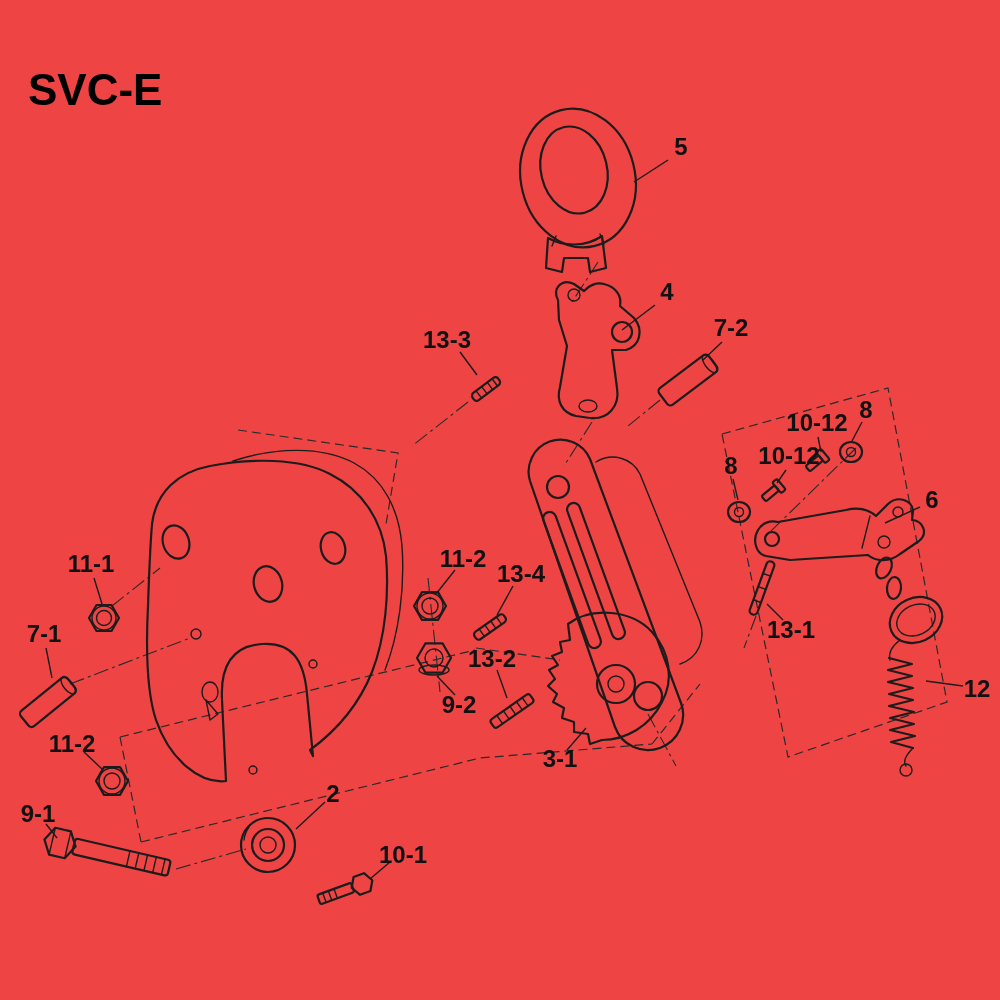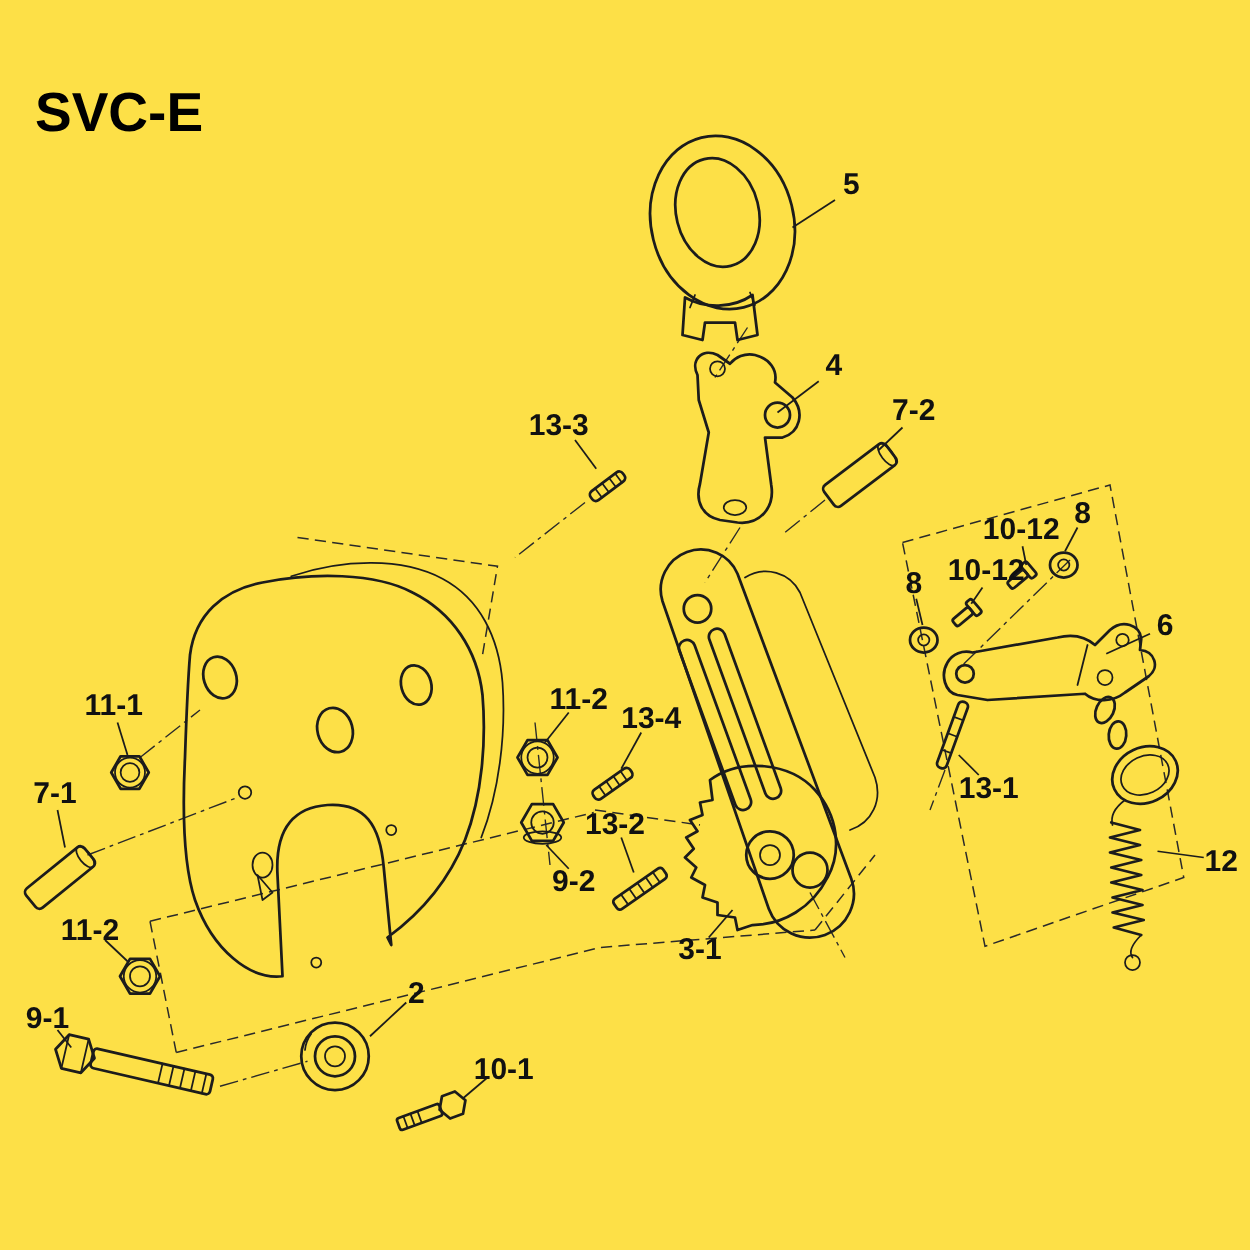--- a/index.html
+++ b/index.html
@@ -1,16 +1,16 @@
 <!DOCTYPE html>
 <html><head>
 <meta charset="utf-8">
 <style>
   html,body{margin:0;padding:0;background:#ffffff;}
-  .stage{position:relative;width:1000px;height:1000px;background:#fde047;overflow:hidden;
+  .stage{position:relative;width:1000px;height:1000px;background:#ef4444;overflow:hidden;
          font-family:"Liberation Sans",sans-serif;text-align:right;}
   svg{display:block;}
   .part{fill:none;stroke:#1c1c1c;stroke-width:2.2;stroke-linejoin:round;stroke-linecap:round;}
   .thin{fill:none;stroke:#1c1c1c;stroke-width:1.4;stroke-linejoin:round;stroke-linecap:round;}
   .leader{stroke:#1c1c1c;stroke-width:1.4;fill:none;}
   .phantom{fill:none;stroke:#2a2a2a;stroke-width:1.2;stroke-dasharray:9 5;}
   .axis{fill:none;stroke:#2a2a2a;stroke-width:1.1;stroke-dasharray:15 4 3 4;}
   .callout{font-family:"Liberation Sans",sans-serif;font-size:24px;font-weight:600;fill:#111;
            text-anchor:middle;}
   .title{font-family:"Liberation Sans",sans-serif;font-size:44px;font-weight:700;fill:#000;}

